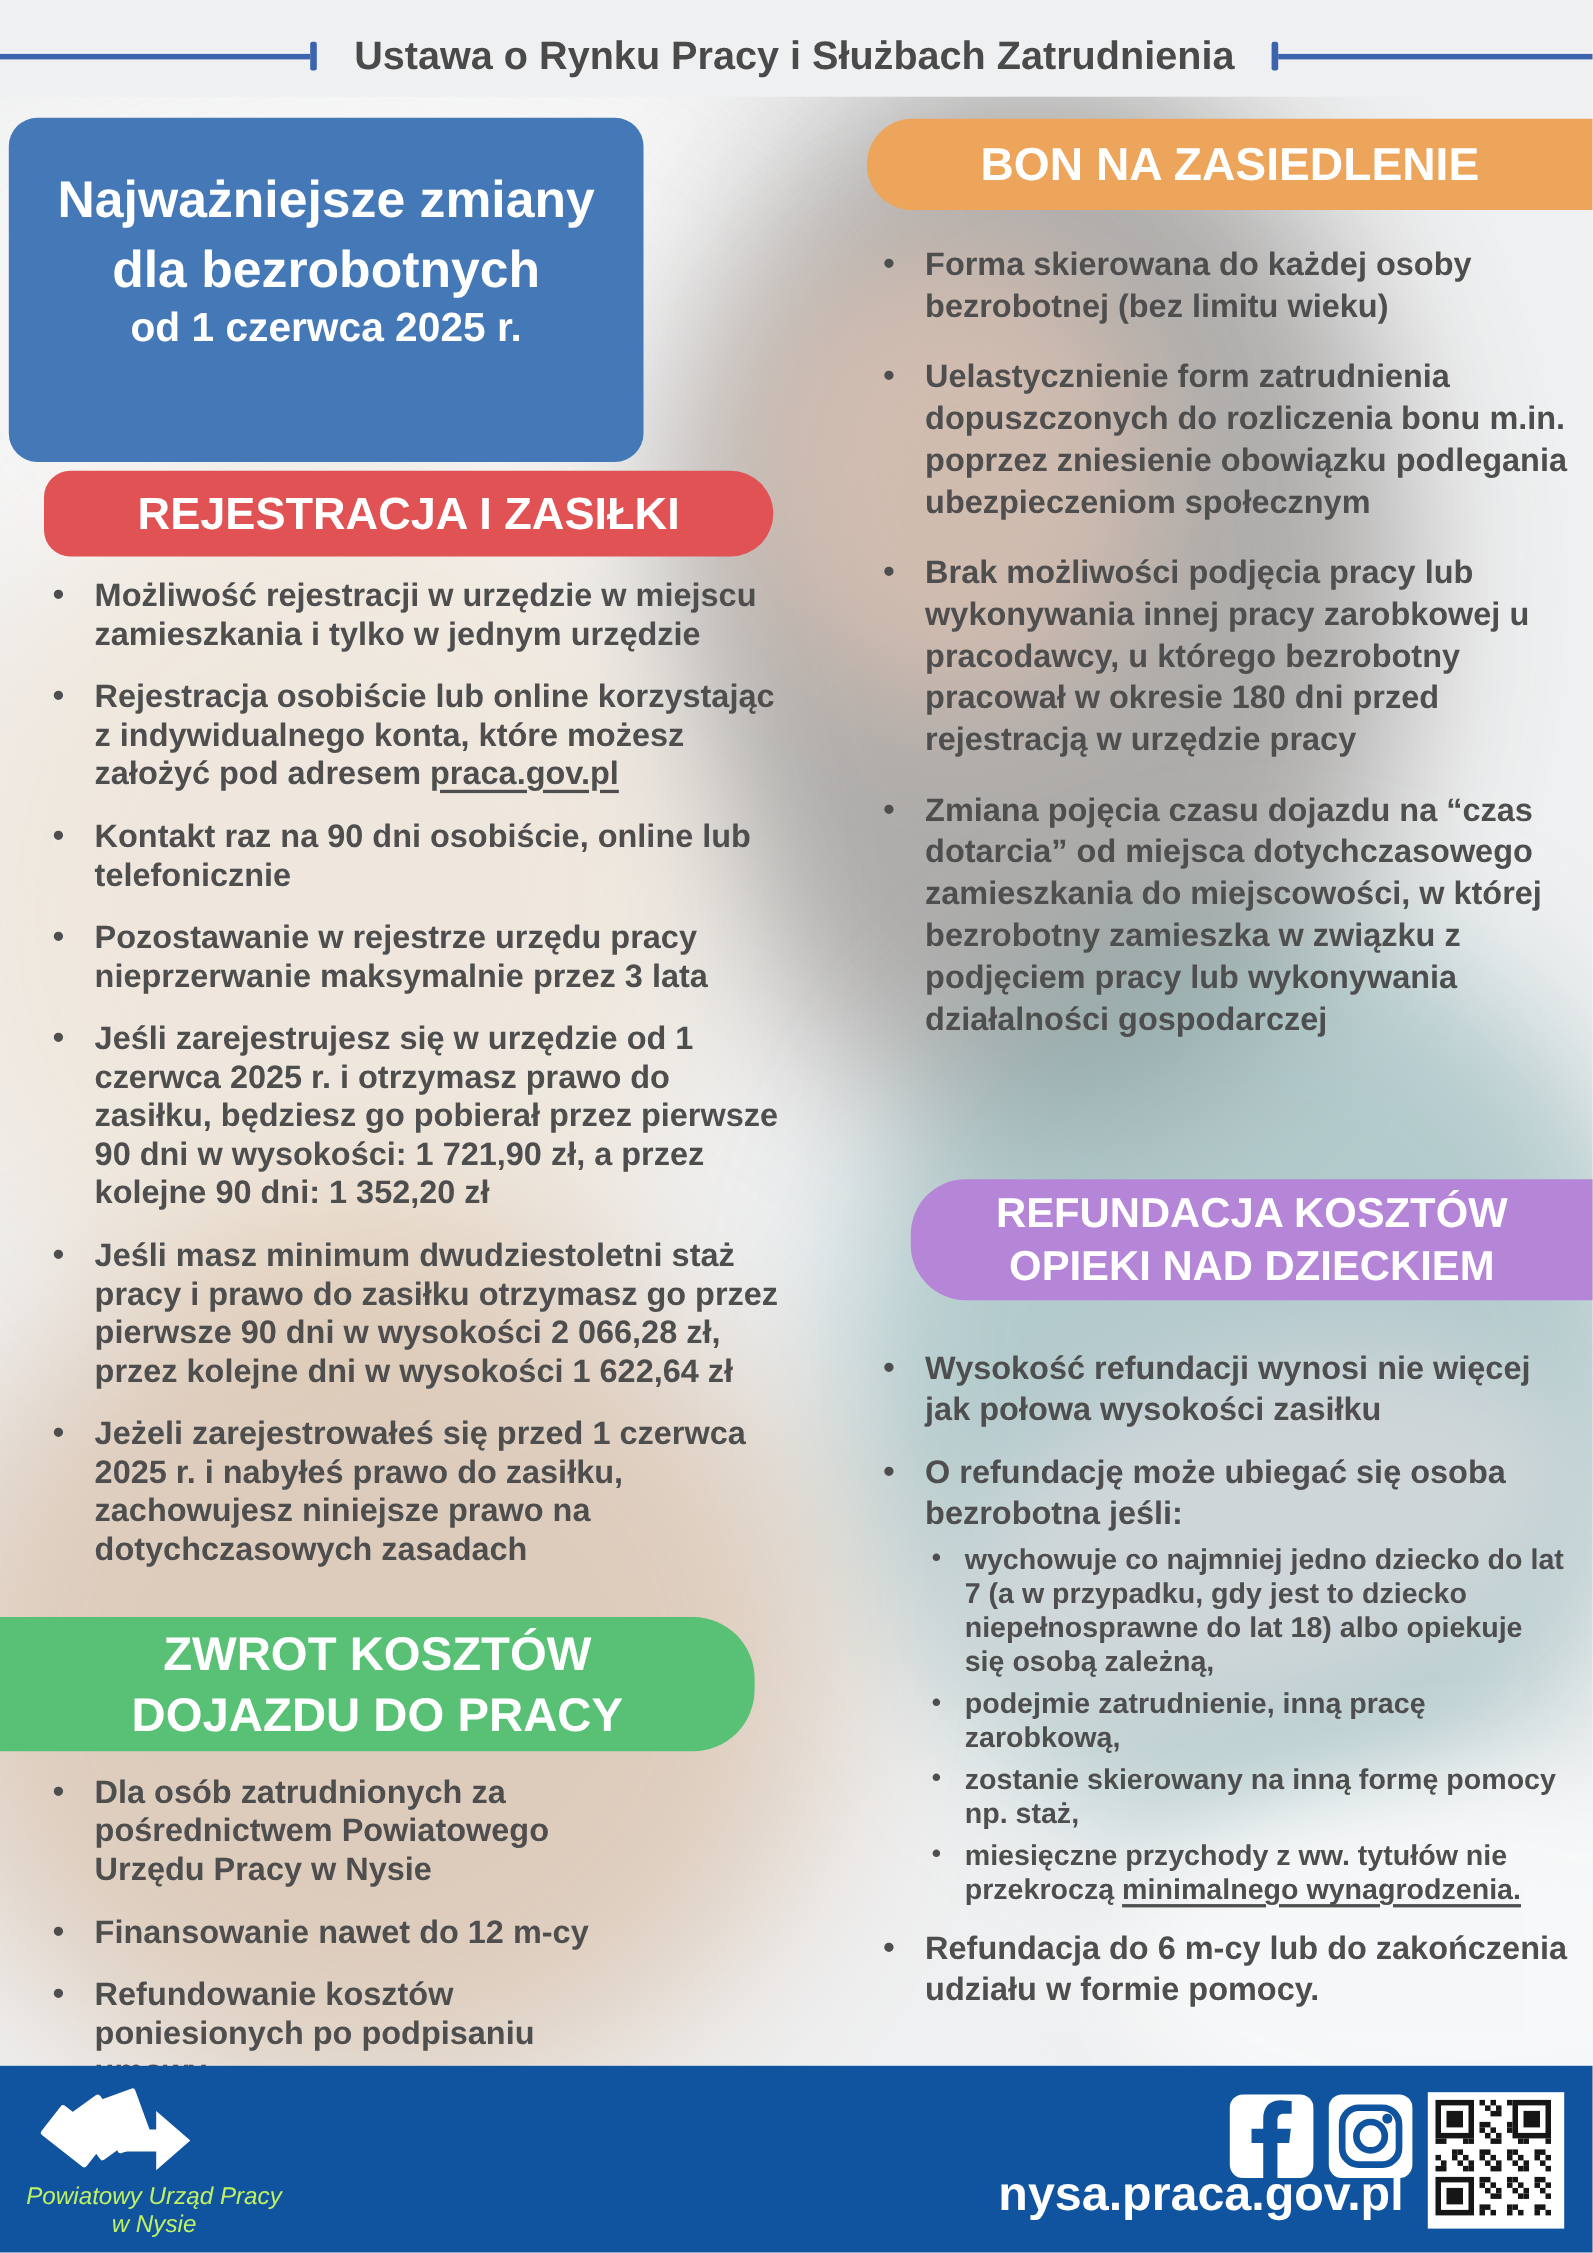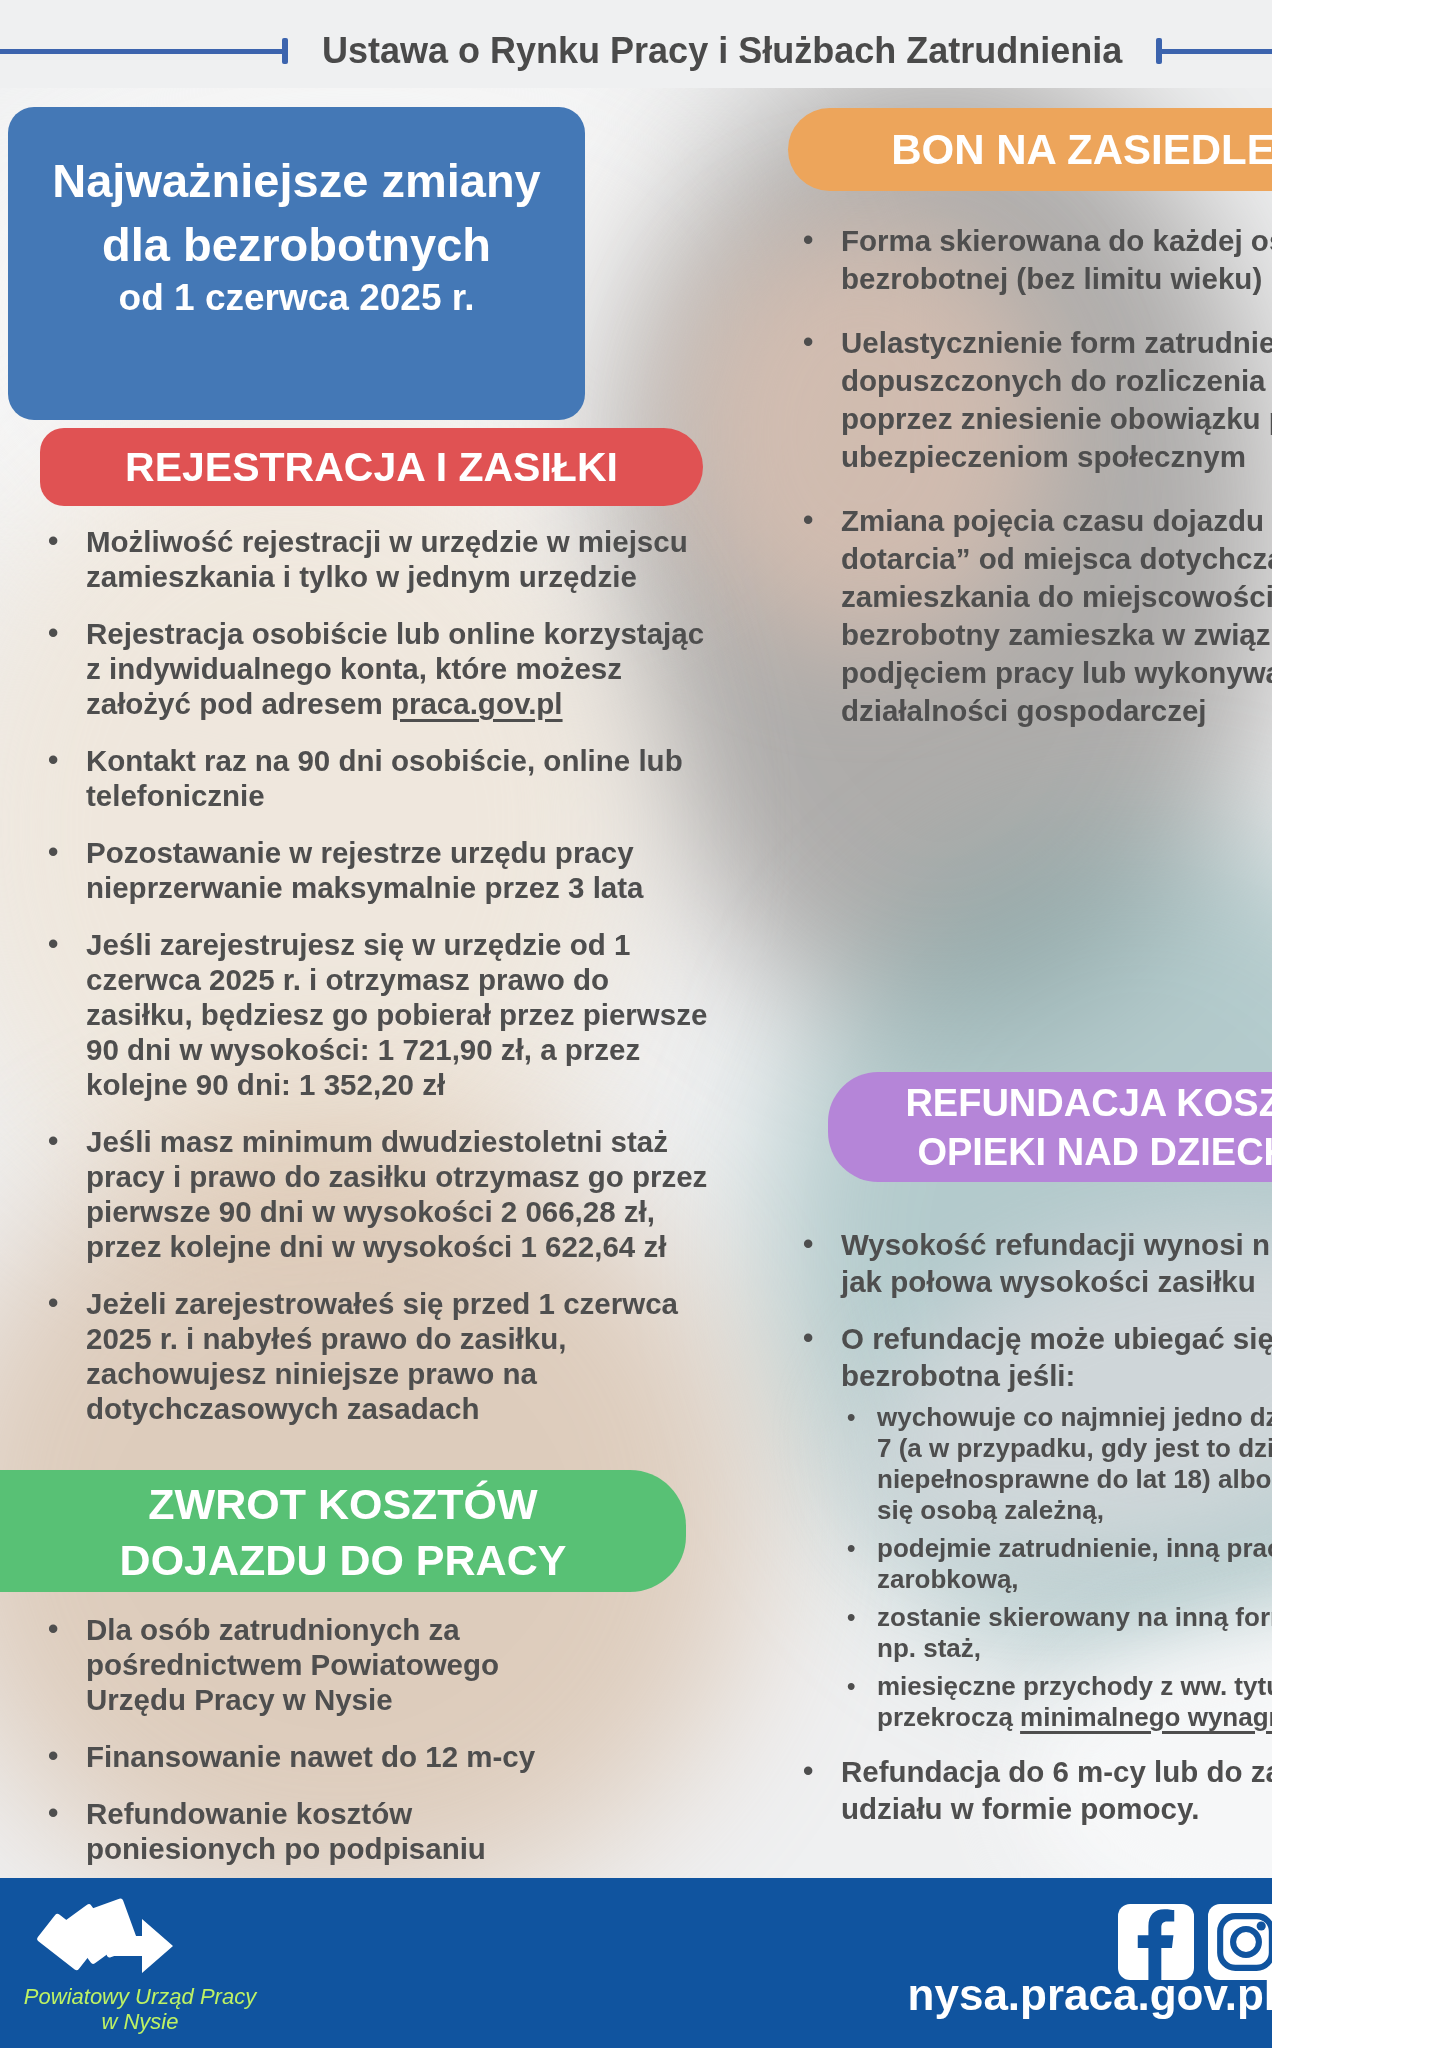--- a/index.html
+++ b/index.html
@@ -1,17 +1,17 @@
 <!DOCTYPE html>
 <html lang="pl"><head>
 <meta charset="utf-8">
 <style>
   html,body { margin:0; padding:0; }
   #page {
-    position:relative; width:1272px; height:2048px;
+    position:relative; width:1448px; height:2048px;
     background:#eff0f1; overflow:hidden;
     font-family:"Liberation Sans", sans-serif;
     font-weight:700; color:#4e4e4e;
   }
   
   #photo-bg { position:absolute; left:0; top:88px; width:1448px; height:1790px; overflow:hidden; }
   .blob { position:absolute; border-radius:50%; }
   .blob.wall    { left:-120px; top:-80px;  width:950px;  height:640px; background:#f6f6f6; filter:blur(60px); opacity:.9; }
   .blob.hair    { left:600px;  top:-40px;  width:680px;  height:980px; background:#56504b; filter:blur(70px); opacity:.42; }
   .blob.face    { left:680px;  top:130px;  width:370px;  height:430px; background:#e7c6b3; filter:blur(55px); opacity:.6; }
@@ -146,20 +146,21 @@
       <li><span>Jeżeli zarejestrowałeś się przed 1 czerwca 2025 r. i nabyłeś prawo do zasiłku, zachowujesz niniejsze prawo na dotychczasowych zasadach</span></li>
     </ul>
   <ul class="poster-list" id="list-commute">
       <li><span>Dla osób zatrudnionych za pośrednictwem Powiatowego Urzędu Pracy w Nysie</span></li>
       <li><span>Finansowanie nawet do 12 m-cy</span></li>
       <li><span>Refundowanie kosztów poniesionych po podpisaniu umowy</span></li>
     </ul>
   <ul class="poster-list" id="list-settlement">
       <li><span>Forma skierowana do każdej osoby bezrobotnej (bez limitu wieku)</span></li>
       <li><span>Uelastycznienie form zatrudnienia dopuszczonych do rozliczenia bonu m.in. poprzez zniesienie obowiązku podlegania ubezpieczeniom społecznym</span></li>
+      <li><span>Brak możliwości podjęcia pracy lub wykonywania innej pracy zarobkowej u pracodawcy, u którego bezrobotny pracował w okresie 180 dni przed rejestracją w urzędzie pracy</span></li>
       <li><span>Zmiana pojęcia czasu dojazdu na “czas dotarcia” od miejsca dotychczasowego zamieszkania do miejscowości, w której bezrobotny zamieszka w związku z podjęciem pracy lub wykonywania działalności gospodarczej</span></li>
     </ul>
   <ul class="poster-list" id="list-childcare">
       <li><span>Wysokość refundacji wynosi nie więcej jak połowa wysokości zasiłku</span></li>
       <li><span>O refundację może ubiegać się osoba bezrobotna jeśli:</span><ul class="sublist">
           <li><span>wychowuje co najmniej jedno dziecko do lat 7 (a w przypadku, gdy jest to dziecko niepełnosprawne do lat 18) albo opiekuje się osobą zależną,</span></li>
           <li><span>podejmie zatrudnienie, inną pracę zarobkową,</span></li>
           <li><span>zostanie skierowany na inną formę pomocy np. staż,</span></li>
           <li><span>miesięczne przychody z ww. tytułów nie przekroczą </span><u>minimalnego wynagrodzenia.</u></li>
         </ul></li>

